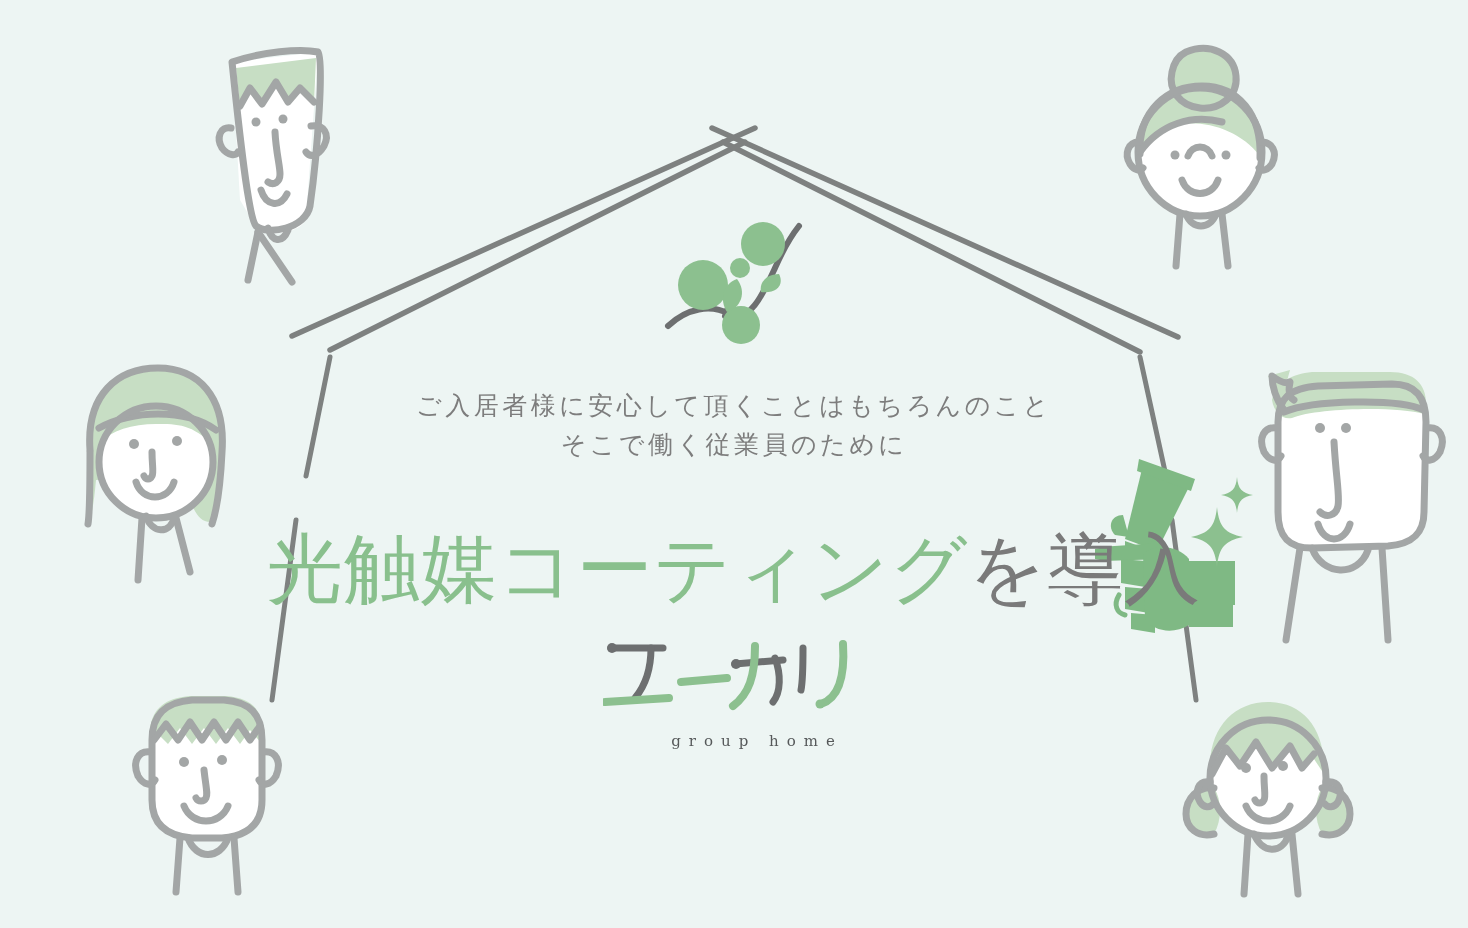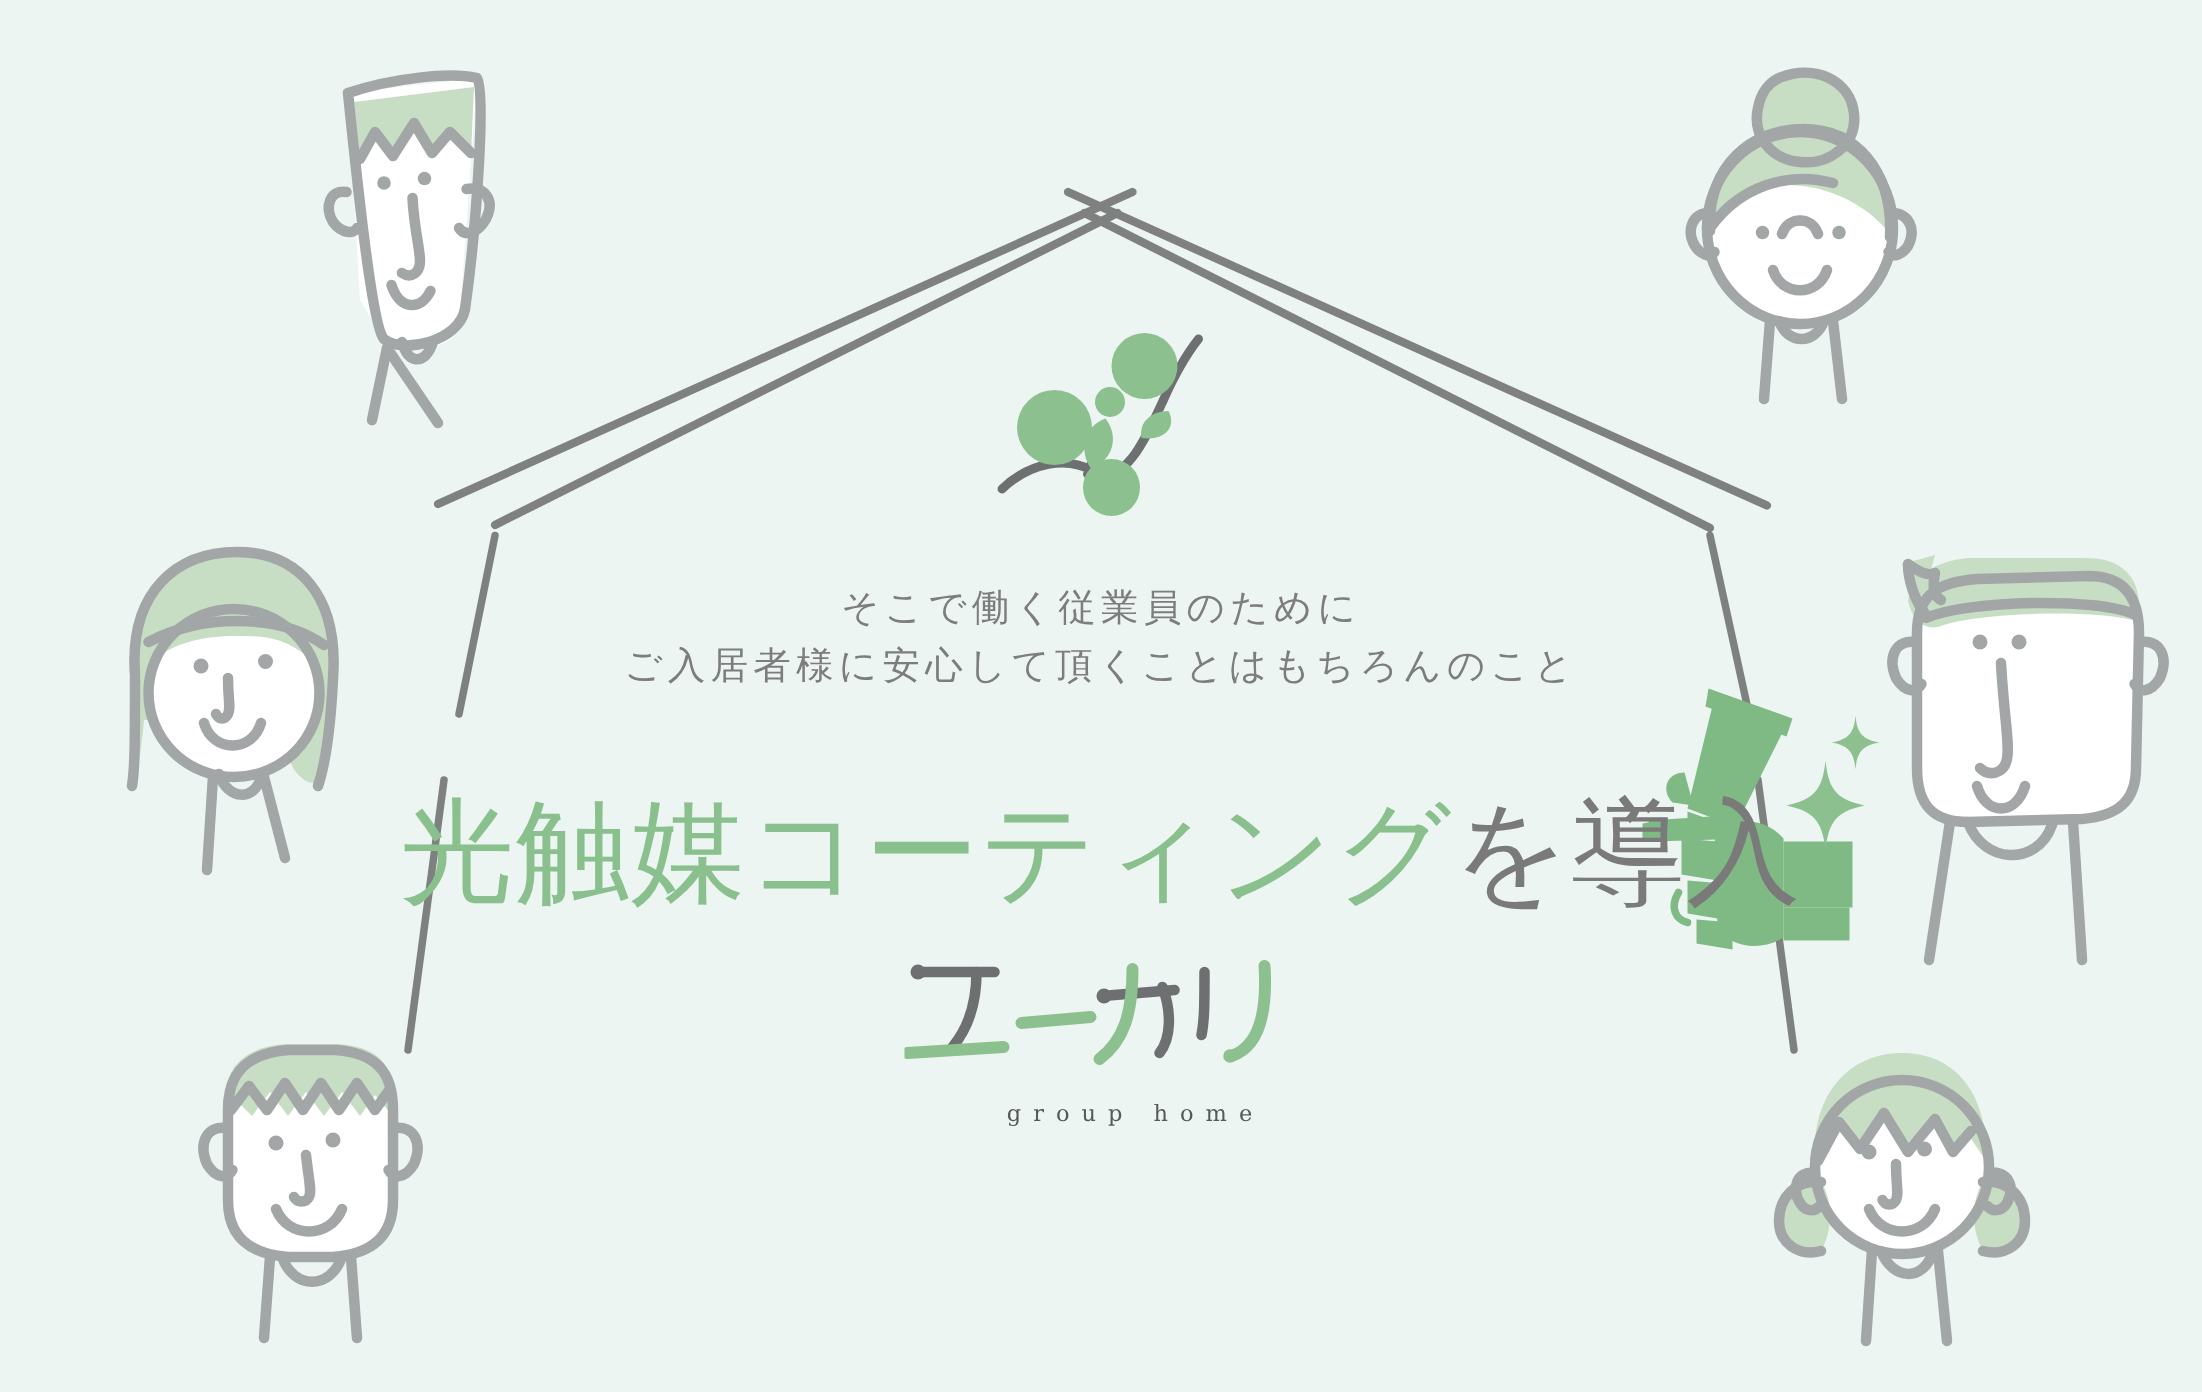--- a/index.html
+++ b/index.html
@@ -252,22 +252,22 @@
       <circle class="dot" cx="1283" cy="766" r="5"></circle>
       <path class="ls" d="M 1264,776 C 1264,790 1266,796 1264,800 C 1262,804 1257,804 1255,800"></path>
       <path class="ls" d="M 1246,806 C 1254,826 1282,826 1290,806"></path>
       <path class="ls" d="M 1248,834 L 1244,894"></path>
       <path class="ls" d="M 1292,834 L 1298,894"></path>
       <path class="ls" d="M 1254,834 C 1262,854 1282,854 1288,836"></path>
     </g>
   </svg>
 
   <div class="text-block" id="subtitle-block">
+    <span class="subtitle-line">ご入居者様に安心して頂くことはもちろんのこと</span>
     <span class="subtitle-line">そこで働く従業員のために</span>
-    <span class="subtitle-line">ご入居者様に安心して頂くことはもちろんのこと</span>
   </div>
 
   <div class="text-block" id="headline-block">
     <h1 class="headline" style="margin:0;">
       <span class="hl-green">光触媒コーティング</span><span class="hl-gray">を導入</span>
     </h1>
   </div>
 
   <div class="text-block" id="logo-block">
     <div class="logo-word" role="img" aria-label="ユーカリ">

